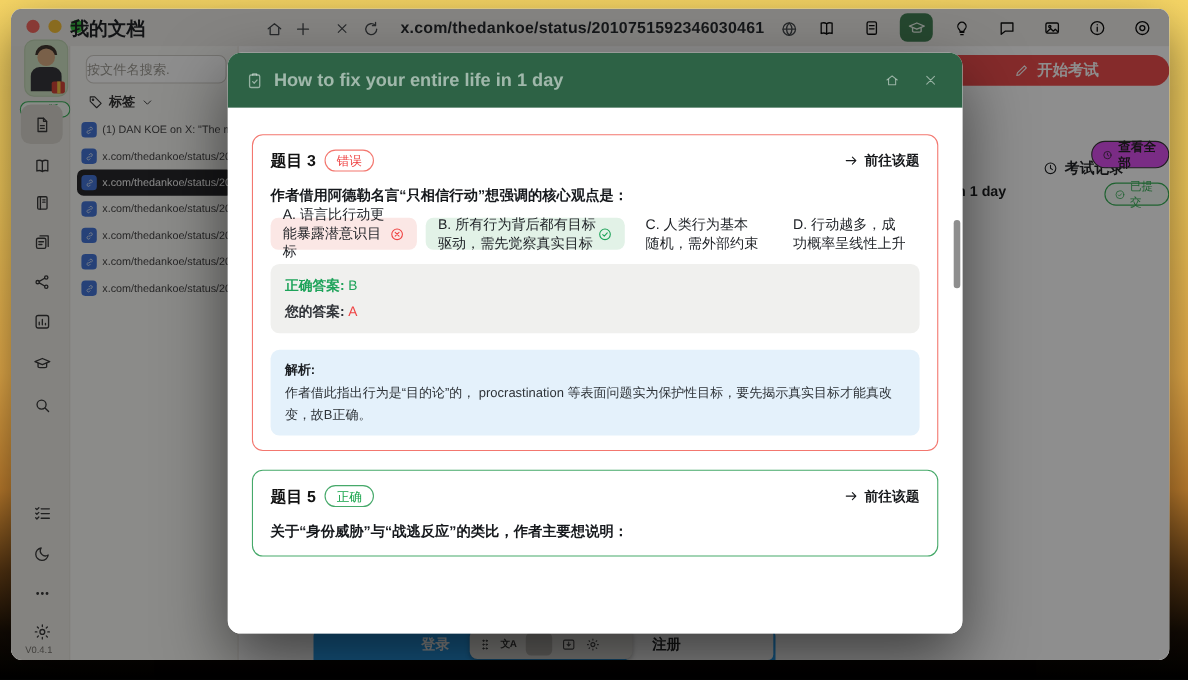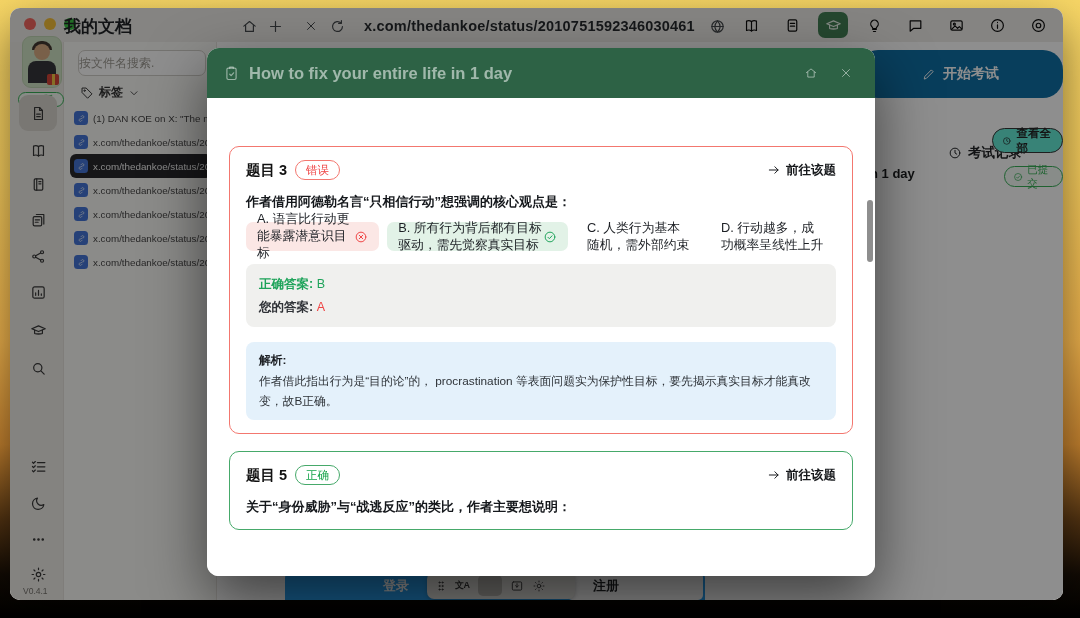--- a/index.html
+++ b/index.html
@@ -41,46 +41,46 @@
   .search::placeholder{color:#9a978f;}
   .tagrow{position:absolute;left:16px;top:42px;display:flex;align-items:center;gap:5px;font-size:12px;font-weight:bold;color:#2b2b2b;}
   .doclist{position:absolute;left:6px;top:64px;right:4px;}
   .docitem{display:flex;align-items:center;gap:5px;height:24px;padding:0 4px;border-radius:6px;color:#3c3c3c;}
   .docitem .fico{flex:0 0 14px;width:14px;height:14px;border-radius:3.5px;background:#3b6fd6;display:flex;align-items:center;justify-content:center;}
   .docitem .fico svg{stroke:#fff;width:9px;height:9px;}
   .docitem .dlabel{font-size:9.8px;white-space:nowrap;overflow:hidden;flex:1;}
   .docitem.sel{background:#1d1d20;color:#f2f2f2;}
   
   .pagearea{position:absolute;left:207px;top:34px;right:0;bottom:0;background:#ffffff;}
-  .start-btn{position:absolute;left:848px;top:42px;width:205px;height:48px;border-radius:20px;background:#0369a1;
+  .start-btn{position:absolute;left:848px;top:42px;width:205px;height:28px;border-radius:20px;background:#ef4444;
     display:flex;align-items:center;justify-content:center;gap:7px;color:#fff;font-size:14px;font-weight:bold;}
   .records-title{position:absolute;left:938px;top:96px;display:flex;align-items:center;gap:6px;font-size:13.5px;font-weight:bold;color:#16181b;margin-top:40px;}
   .viewall{position:absolute;left:982px;top:120px;height:25px;padding:0 9px;border:1.5px solid #2d2d2d;border-radius:13px;
-    display:flex;align-items:center;gap:5px;font-size:11.5px;font-weight:bold;color:#1a1a1a;background:#5eead4;}
+    display:flex;align-items:center;gap:5px;font-size:11.5px;font-weight:bold;color:#1a1a1a;background:#d946ef;}
   .rec-title{position:absolute;left:860px;top:158px;font-size:13px;font-weight:bold;color:#101214;}
   .submitted{position:absolute;left:994px;top:158px;height:21px;padding:0 8px;border:1.3px solid #2eac4f;border-radius:11px;
     display:flex;align-items:center;gap:4px;font-size:10.5px;color:#2eac4f;background:#f3fbf5;}
   
   .bluebar{position:absolute;left:275px;top:562px;width:420px;height:30px;background:#1d9bf0;border-radius:8px 8px 0 0;}
   .login-lbl{position:absolute;left:98px;top:7px;font-size:13px;font-weight:bold;color:#fff;}
   .reg-btn{position:absolute;right:2px;top:2px;width:136px;height:28px;background:#fdfdfd;border-radius:5px;
     display:flex;align-items:center;padding-left:26px;font-size:13px;font-weight:bold;color:#17191c;}
   .floatbar{position:absolute;left:417px;top:564px;width:148px;height:27px;background:#e6e4e0;border-radius:7px;
     display:flex;align-items:center;gap:8px;padding:0 8px;color:#3b3b3b;box-shadow:0 1px 4px rgba(0,0,0,.25);}
   .floatbar .slot{width:24px;height:21px;border-radius:5px;background:#b9b7b2;}
   .t-translate{font-size:9px;font-weight:bold;color:#2e2e2e;letter-spacing:-.5px;}
   
   .overlay{position:absolute;inset:0;background:rgba(15,15,15,.47);z-index:5;}
   
   .modal{position:absolute;left:207px;top:48px;width:668px;height:528px;border-radius:12px;overflow:hidden;z-index:10;
     background:#fff;box-shadow:0 24px 60px rgba(0,0,0,.55);display:flex;flex-direction:column;}
   .m-head{flex:0 0 44px;background:#2d6245;display:flex;align-items:center;padding:12px 16px;gap:9px;}
   .m-title{font-size:16.5px;font-weight:bold;color:rgba(255,255,255,.55);flex:1;}
   .m-hbtn{display:flex;align-items:center;justify-content:center;width:26px;height:26px;color:rgba(255,255,255,.5);}
-  .m-body{flex:1;background:#fff;padding:0 22px;overflow:hidden;position:relative;margin-top:48px;}
+  .m-body{flex:1;background:#fff;padding:24px 22px;overflow:hidden;position:relative;}
   .qcard{border:1.6px solid #f3776f;border-radius:10px;padding:13px 16px;background:#fff;}
   .qcard.ok{border-color:#46a96a;margin-top:17px;}
   .qhead{display:flex;align-items:center;}
   .qnum{font-size:14.5px;font-weight:bold;color:#111;}
   .qbadge{margin-left:8px;font-size:11.5px;padding:1.5px 10px;border-radius:11px;border:1.3px solid #f3776f;color:#ef4444;background:#fff;}
   .qbadge.ok{border-color:#46a96a;color:#16a34a;}
   .goto{margin-left:auto;display:flex;align-items:center;gap:5px;font-size:12.5px;font-weight:bold;color:#17191c;}
   .qtext{margin-top:13px;font-size:13px;font-weight:bold;color:#15181c;}
   .opts{margin-top:11px;display:flex;flex-direction:row;gap:8px;}
   .opt{height:29px;border-radius:7px;padding:0 11px;display:flex;align-items:center;font-size:12.8px;color:#1d2025;}

